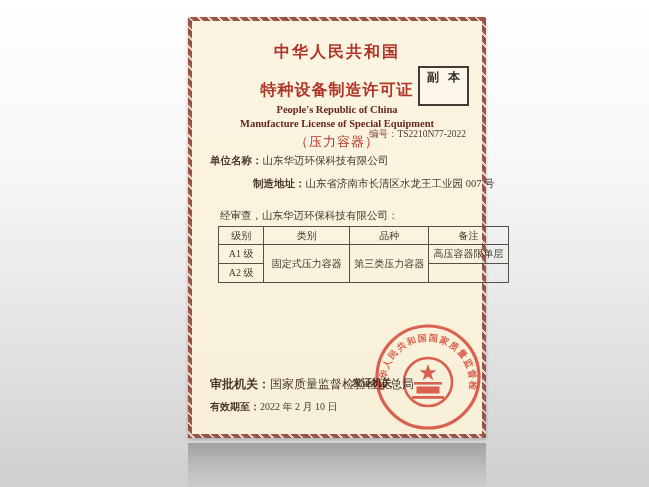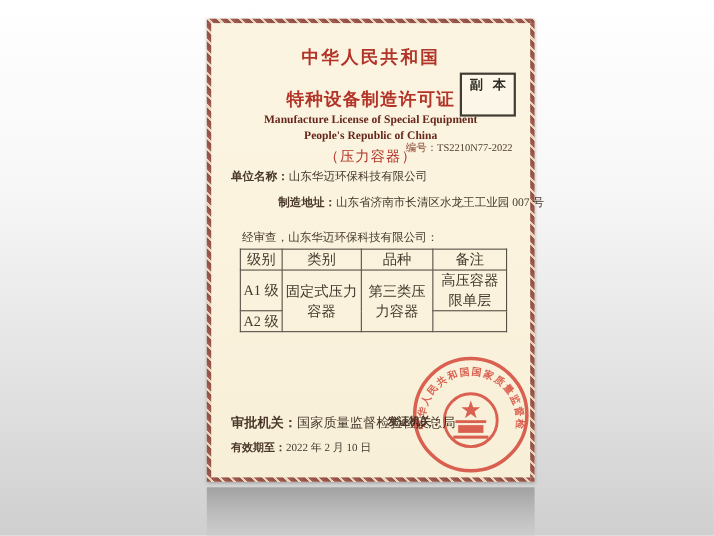--- a/index.html
+++ b/index.html
@@ -40,22 +40,22 @@
   }
   .serial .lbl{ color:#8a4434;text-align:right; }
   
   .line{ position:absolute; font-size:10.5px; color:#46382c; white-space:nowrap; }
   .line .lbl{ font-weight:bold; color:#4a382a; }
   .company{ left:18px; top:133px; }
   .address{ left:18px; top:156px;padding-left:43px; }
   .statement{ left:28px; top:188px; font-size:10.5px; }
   
   table.license{
-    position:absolute; left:26px; top:205px; width:243px;
-    border-collapse:collapse; font-size:13px; color:#43382c;
+    position:absolute; left:26px; top:205px; width:291px;
+    border-collapse:collapse; font-size:10px; color:#43382c;
   }
   table.license th, table.license td{
     border:1px solid #575046; text-align:center; font-weight:normal;
     height:19px; padding:0 2px;
   }
   table.license th{ height:18px; }
   
   .approval{ left:18px; top:355px; font-size:12px; }
   .issuer  { left:160px; top:355px; font-size:10px; }
   .valid   { left:18px; top:379px; font-size:10px; }
@@ -73,22 +73,22 @@
 
   <div class="reflection"></div>
 
   <div class="certificate">
 
     <div class="copy-badge">副 本</div>
 
     <div class="titles">
       <div class="t-cn1">中华人民共和国</div>
       <div class="t-cn2">特种设备制造许可证</div>
+      <div class="t-en">People's Republic of China</div>
       <div class="t-en">Manufacture License of Special Equipment</div>
-      <div class="t-en">People's Republic of China</div>
       <div class="t-sub">（压力容器）</div>
     </div>
 
     <div class="serial">
       <span class="lbl">编号：</span><span>TS2210N77-2022</span>
     </div>
 
     <div class="line company">
       <span class="lbl">单位名称：</span><span>山东华迈环保科技有限公司</span>
     </div>

